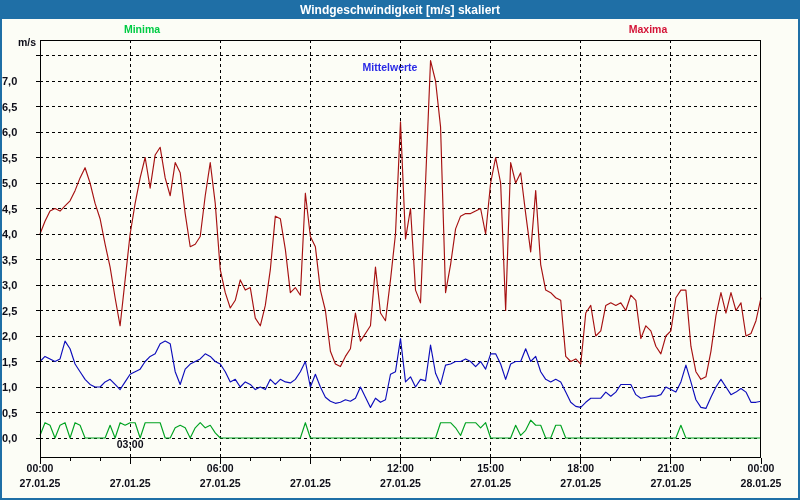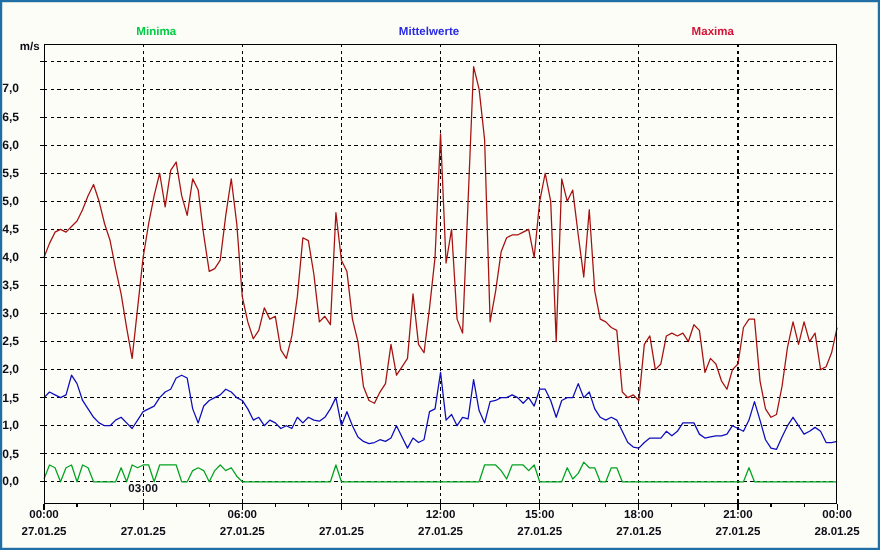--- a/index.html
+++ b/index.html
@@ -32,23 +32,26 @@
   .x-tick-time,.x-tick-date{
     position:absolute;width:60px;text-align:center;
     font-size:10.5px;font-weight:600;color:#0d0d18;line-height:13px;
   }
   #plot-svg{position:absolute;left:38px;top:38px;overflow:visible;}
 </style>
 </head>
 <body>
 
 <div id="app-window">
+  <div id="title-bar">
+    <span>Windgeschwindigkeit [m/s] skaliert</span>
+  </div>
 
   <span class="legend-item" style="left: 140px; color: rgb(0, 204, 68);">Minima</span>
-  <span class="legend-item" style="left: 388px; color: rgb(42, 42, 230);">Mittelwerte</span>
+  <span class="legend-item" style="left: 388px; color: rgb(42, 42, 230); margin-top: 38px;">Mittelwerte</span>
   <span class="legend-item" style="left: 646px; color: rgb(212, 20, 55);">Maxima</span>
 
   <span id="y-unit-label">m/s</span>
 
   <svg id="plot-svg" width="721" height="418">
       <line x1="0" x2="721" y1="398" y2="398" stroke="#000000" stroke-width="1" stroke-dasharray="3 3" shape-rendering="crispEdges"></line>
       <line x1="0" x2="721" y1="372.5" y2="372.5" stroke="#000000" stroke-width="1" stroke-dasharray="3 3" shape-rendering="crispEdges"></line>
       <line x1="0" x2="721" y1="347" y2="347" stroke="#000000" stroke-width="1" stroke-dasharray="3 3" shape-rendering="crispEdges"></line>
       <line x1="0" x2="721" y1="321.5" y2="321.5" stroke="#000000" stroke-width="1" stroke-dasharray="3 3" shape-rendering="crispEdges"></line>
       <line x1="0" x2="721" y1="296" y2="296" stroke="#000000" stroke-width="1" stroke-dasharray="3 3" shape-rendering="crispEdges"></line>

